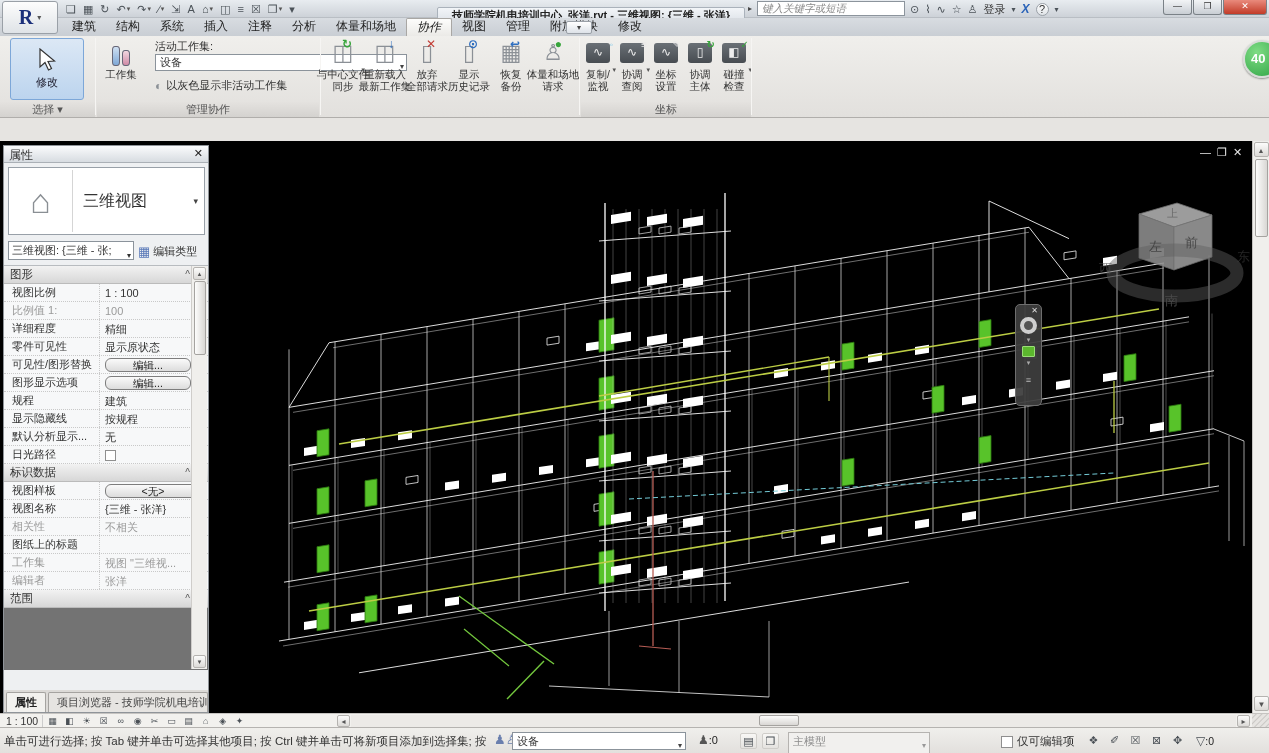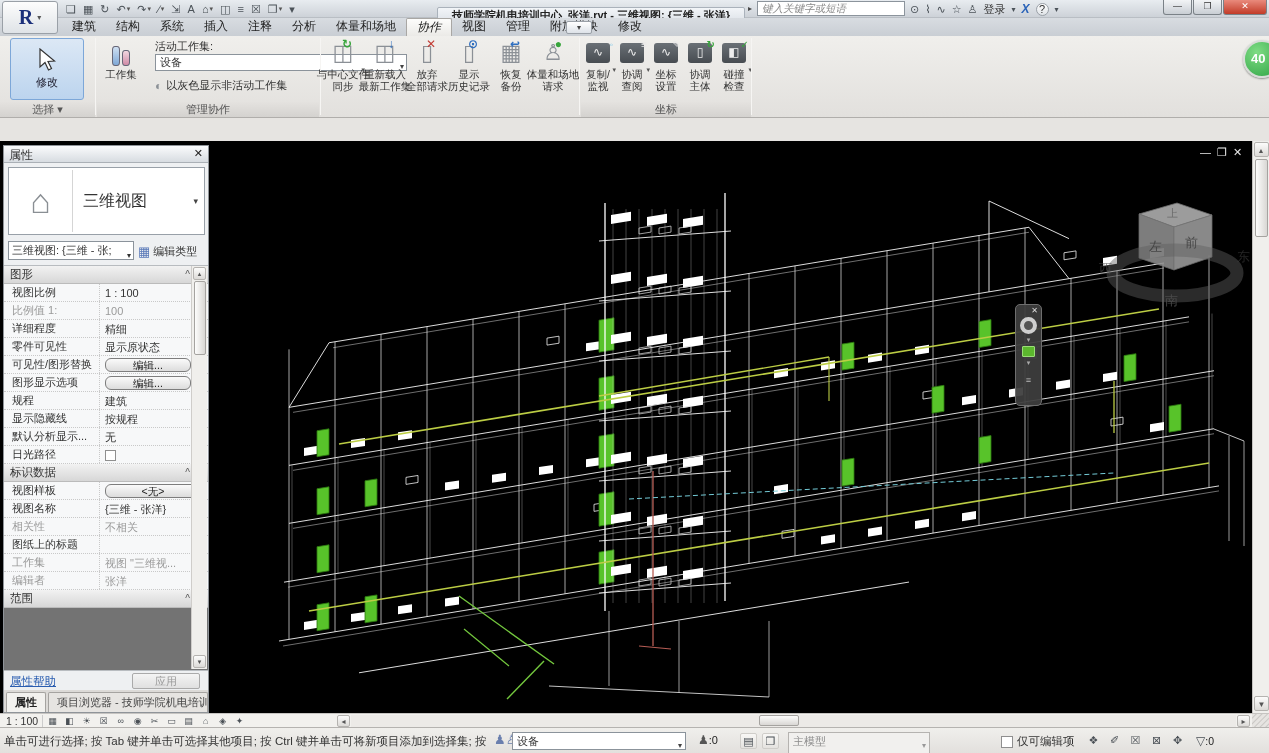--- a/index.html
+++ b/index.html
@@ -782,24 +782,20 @@
             </div>
           </div>
         </div>
       <div class="phead"><span>范围</span><span class="col">^</span></div>
     </div>
     <div id="pgrid-sb">
       <div class="sb-ar" style="width:13px;height:13px;line-height:13px;font-size:6px;">▲</div>
       <div id="pg-thumb"></div>
       <div class="sb-ar" style="width:13px;height:13px;line-height:12px;font-size:6px;position:absolute;bottom:0;left:1px;">▼</div>
     </div>
-    <div id="props-ft">
-      <span id="help-link">属性帮助</span>
-      <span id="apply-btn">应用</span>
-    </div>
     <div id="ptabs">
 
     <div class="ptab active">属性</div>
         <div class="ptab">项目浏览器 - 技师学院机电培训...</div>
       </div>
   </div>
 </div>
 
 <div id="viewbar">
   <div id="vb-left">

